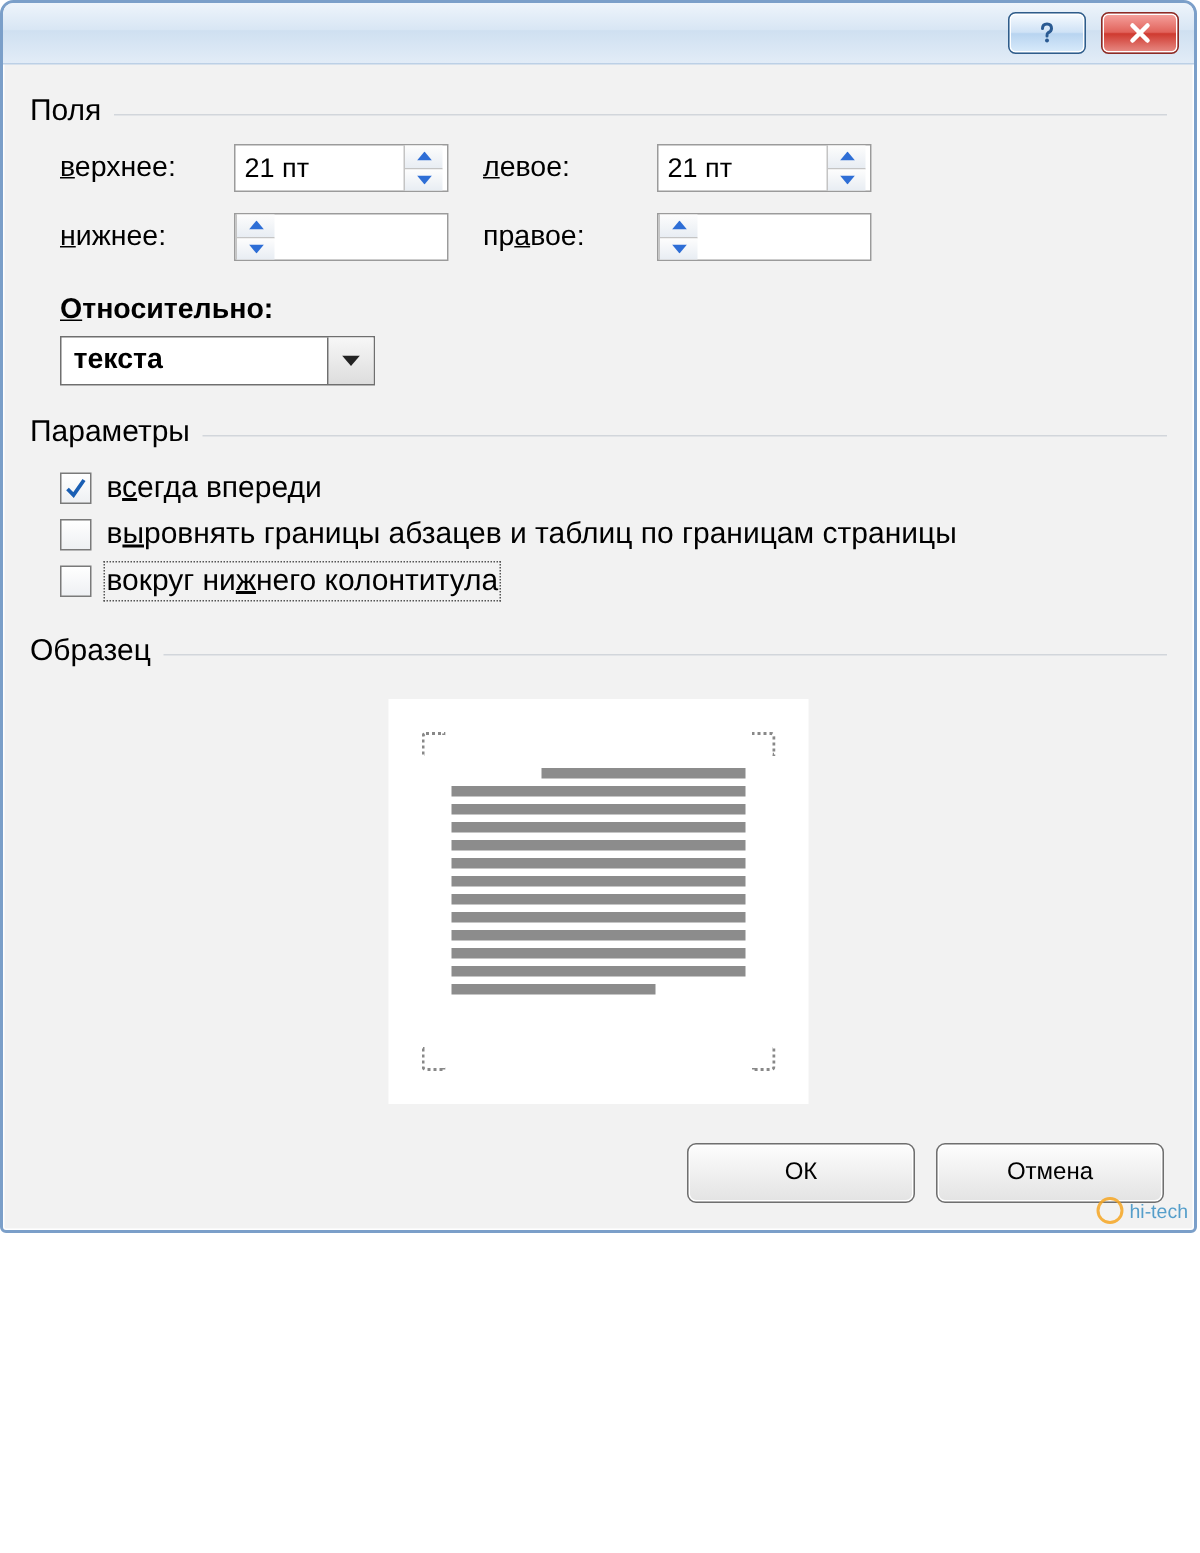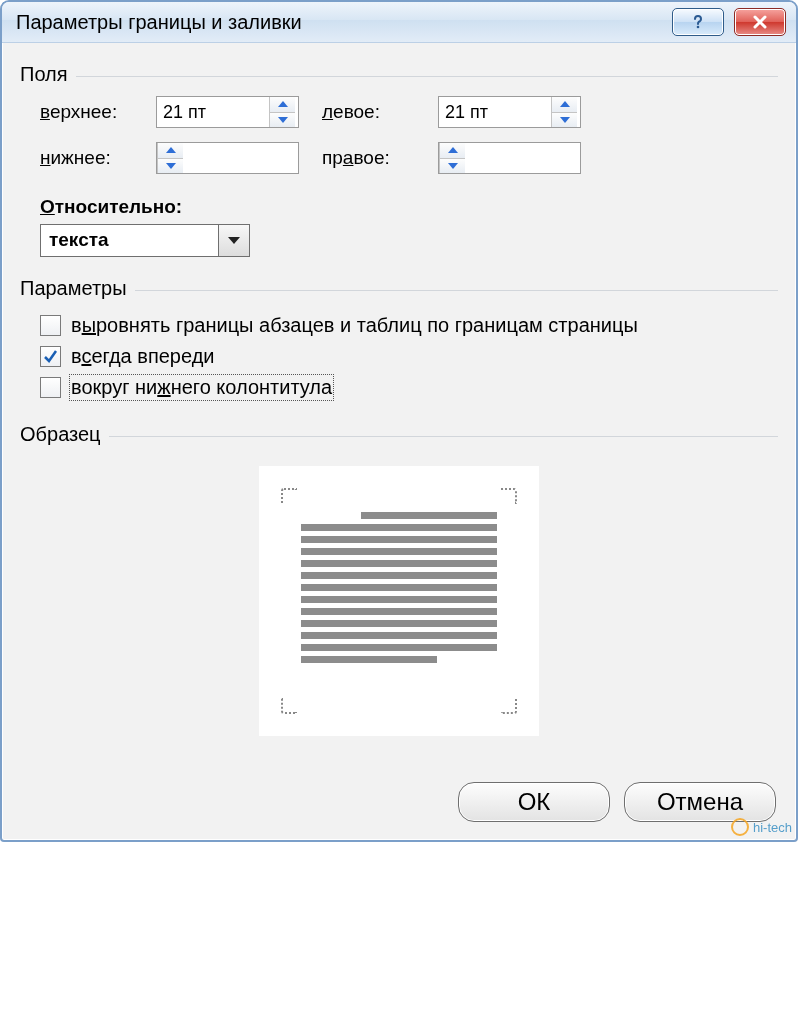--- a/index.html
+++ b/index.html
@@ -230,28 +230,27 @@
     display:flex;
     justify-content:flex-end;
     gap:14px;
     margin-top:26px;
     padding-right:2px;
   }
   .btn{
     min-width:150px;
     height:38px;
     border:1px solid #6f6f6f;
-    border-radius:16px;
+    border-radius:6px;
     background:linear-gradient(#fdfdfd,#e3e3e3);
     display:flex;
     align-items:center;
     justify-content:center;
-    font-size:24px;
+    font-size:16px;
     box-shadow:0 0 0 1px #fff inset;
-    margin-top:20px;
   }
 
   
   .watermark{
     position:absolute;
     right:4px;bottom:4px;
     font-size:13px;
     color:#3a90c4;
     opacity:.85;
     font-family:Arial,sans-serif;
@@ -262,21 +261,20 @@
   .watermark .ring{
     width:14px;height:14px;border:2px solid #f6a623;border-radius:50%;
   }
 </style>
 </head>
 <body>
 
 <div class="window">
 
   <div class="titlebar">
-    <span class="title">Параметры границы и заливки</span>
     <span class="spacer"></span>
     <div class="tb-btns">
       <div class="tb-btn">
         <svg width="18" height="18" viewBox="0 0 18 18">
           <path d="M6 6 Q6 3 9 3 Q12 3 12 6 Q12 8 9.5 9 Q9 9.3 9 11" fill="none" stroke="#2a5a92" stroke-width="2" stroke-linecap="round"></path>
           <circle cx="9" cy="14" r="1.3" fill="#2a5a92"></circle>
         </svg>
       </div>
       <div class="tb-btn tb-close">
         <svg width="18" height="18" viewBox="0 0 18 18">
@@ -385,37 +383,37 @@
       </div>
     </div>
 
     <div class="fieldset">
       <div class="legend">
         <span>Параметры</span>
         <span class="line"></span>
       </div>
       <div class="checklist">
         <div class="check-row">
-          <span class="cb"></span>
-          <span>
-            <span>в</span><span class="underline-hot">ы</span><span>ровнять границы абзацев и таблиц по границам страницы</span>
-          </span>
-        </div>
-        <div class="check-row">
           <span class="cb">
             <svg width="15" height="15" viewBox="0 0 15 15">
                 <path d="M2 8 L6 12 L13 2" fill="none" stroke="#1a5fb4" stroke-width="2.5"></path>
               </svg>
           </span>
           <span>
             <span>в</span><span class="underline-hot">с</span><span>егда впереди</span>
           </span>
         </div>
         <div class="check-row">
           <span class="cb"></span>
+          <span>
+            <span>в</span><span class="underline-hot">ы</span><span>ровнять границы абзацев и таблиц по границам страницы</span>
+          </span>
+        </div>
+        <div class="check-row">
+          <span class="cb"></span>
           <span class="dashed-focus">
             <span>вокруг ни</span><span class="underline-hot">ж</span><span>него колонтитула</span>
           </span>
         </div>
       </div>
     </div>
 
     <div class="fieldset">
       <div class="legend">
         <span>Образец</span>

